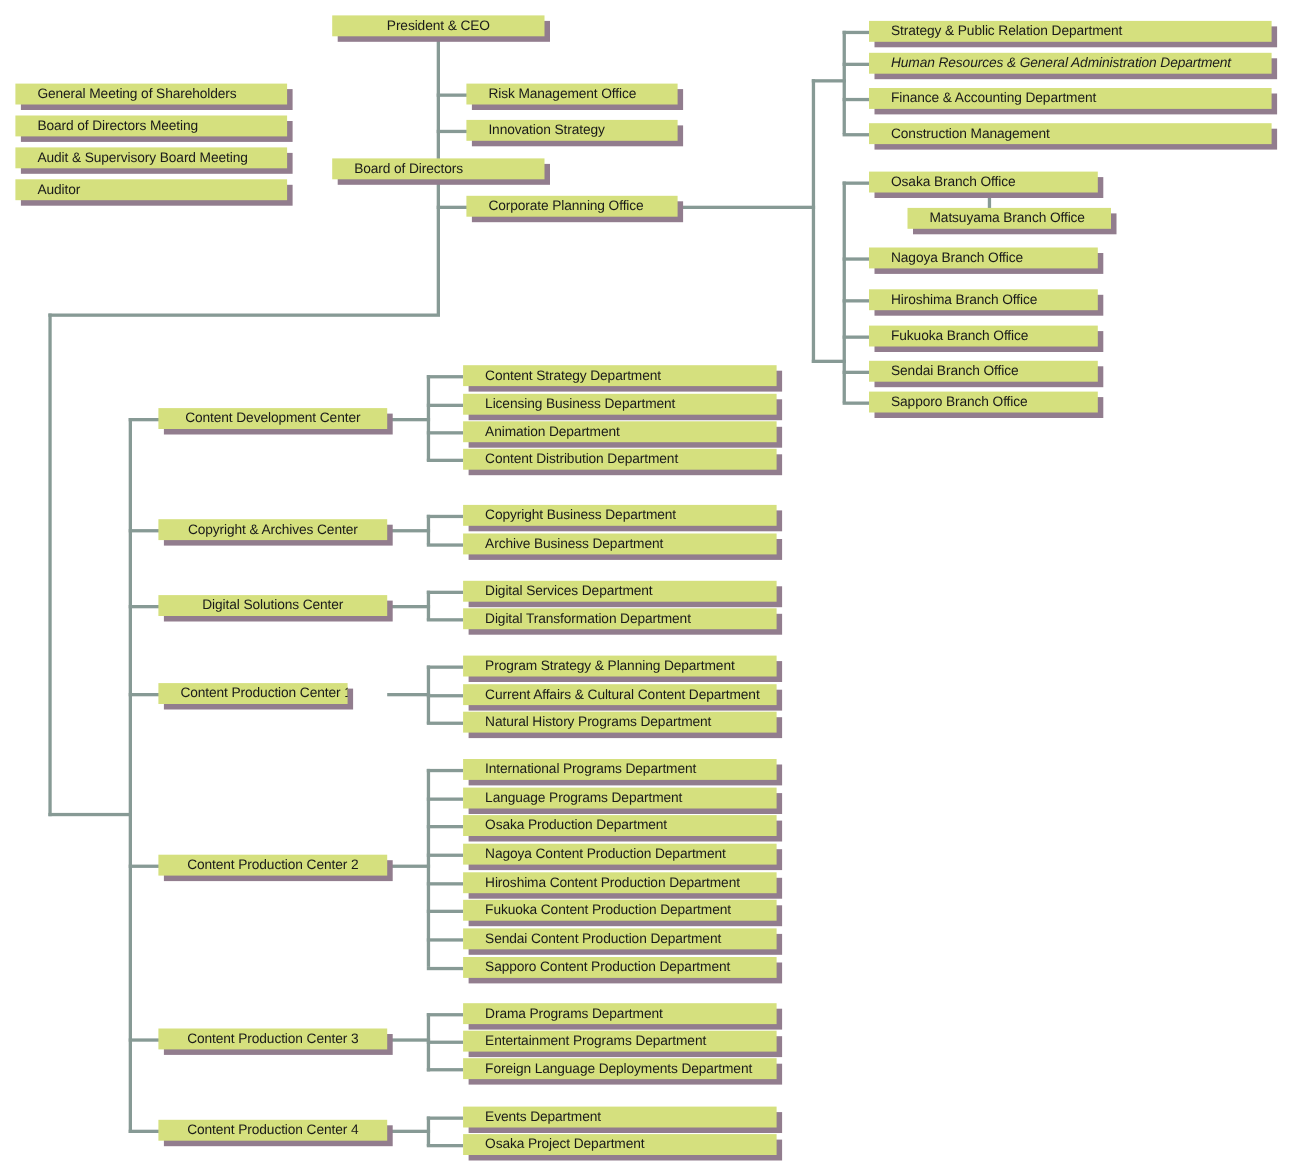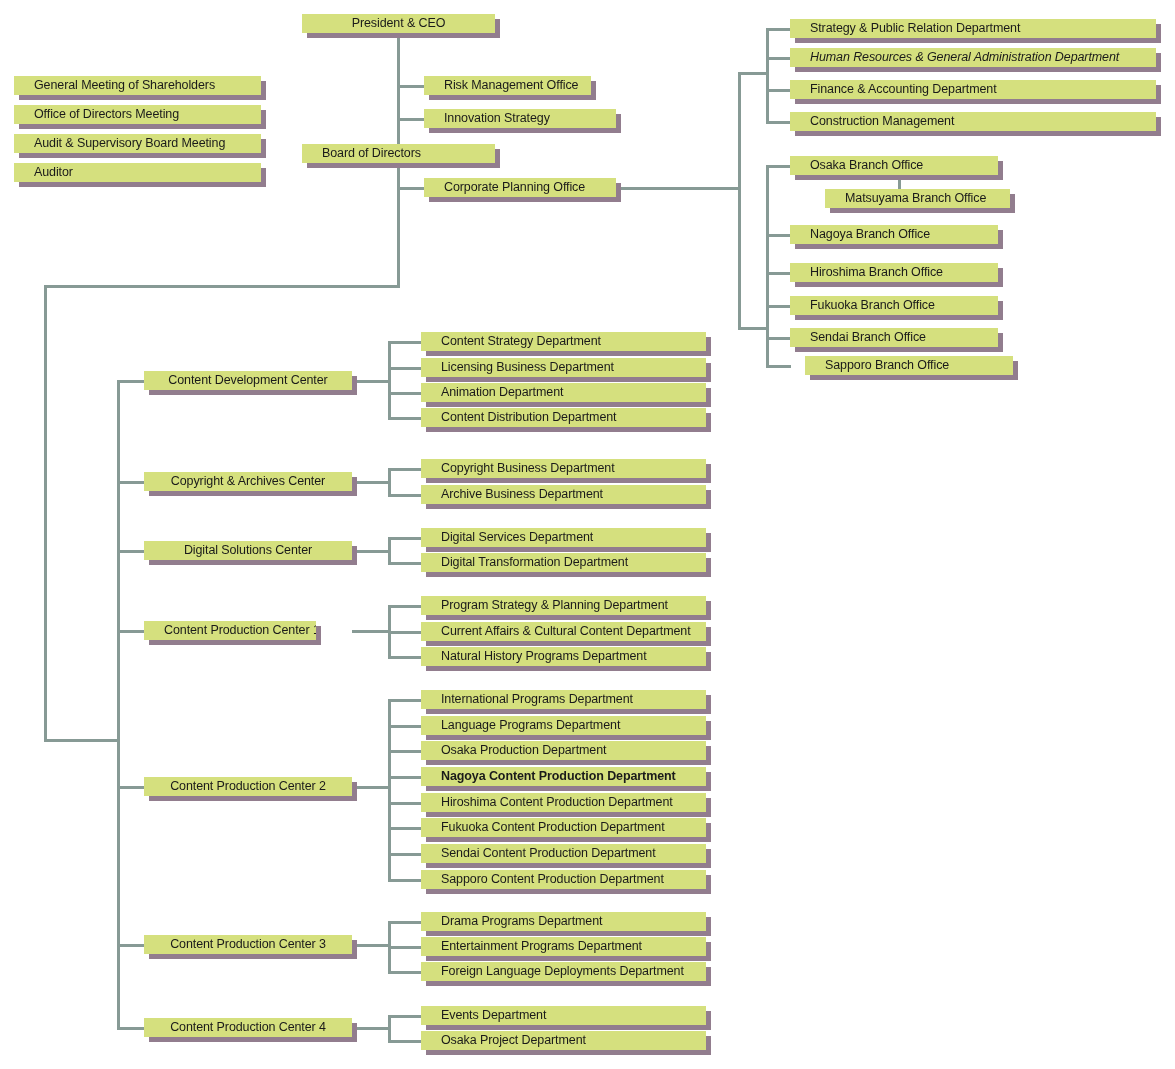--- a/index.html
+++ b/index.html
@@ -132,40 +132,40 @@
   <div class="ln h" style="left:117px; top:1027px; width:28px;"></div>
   <div class="ln h" style="left:352px; top:1027px; width:39px;"></div>
   <div class="ln v" style="left:388px; top:1015px; height:27px;"></div>
   <div class="ln h" style="left:388px; top:1015px; width:33px;"></div>
   <div class="ln h" style="left:388px; top:1040px; width:33px;"></div>
 
   <div class="node center-align" style="left:302px; top:14px; width:193px;">President &amp; CEO</div>
   <div class="node left-align" style="left:302px; top:144px; width:193px;">Board of Directors</div>
 
   <div class="node left-align" style="left:14px; top:76px; width:247px;">General Meeting of Shareholders</div>
-  <div class="node left-align" style="left:14px; top:105px; width:247px;">Office of Directors Meeting</div>
+  <div class="node left-align" style="left:14px; top:105px; width:247px;">Board of Directors Meeting</div>
   <div class="node left-align" style="left:14px; top:134px; width:247px;">Audit &amp; Supervisory Board Meeting</div>
   <div class="node left-align" style="left:14px; top:163px; width:247px;">Auditor</div>
 
-  <div class="node left-align" style="left:424px; top:76px; width:167px;">Risk Management Office</div>
+  <div class="node left-align" style="left:424px; top:76px; width:192px;">Risk Management Office</div>
   <div class="node left-align" style="left:424px; top:109px; width:192px;">Innovation Strategy</div>
   <div class="node left-align" style="left:424px; top:178px; width:192px;">Corporate Planning Office</div>
 
   <div class="node left-align" style="left:790px; top:19px; width:366px;">Strategy &amp; Public Relation Department</div>
   <div class="node left-align" style="left:790px; top:48px; width:366px;font-style:italic;">Human Resources &amp; General Administration Department</div>
   <div class="node left-align" style="left:790px; top:80px; width:366px;">Finance &amp; Accounting Department</div>
   <div class="node left-align" style="left:790px; top:112px; width:366px;">Construction Management</div>
 
   <div class="node left-align" style="left:790px; top:156px; width:208px;">Osaka Branch Office</div>
   <div class="node left-align" style="left:825px; top:189px; width:185px;">Matsuyama Branch Office</div>
   <div class="node left-align" style="left:790px; top:225px; width:208px;">Nagoya Branch Office</div>
   <div class="node left-align" style="left:790px; top:263px; width:208px;">Hiroshima Branch Office</div>
   <div class="node left-align" style="left:790px; top:296px; width:208px;">Fukuoka Branch Office</div>
   <div class="node left-align" style="left:790px; top:328px; width:208px;">Sendai Branch Office</div>
-  <div class="node left-align" style="left:790px; top:356px; width:208px;margin-left:15px;">Sapporo Branch Office</div>
+  <div class="node left-align" style="left:790px; top:356px; width:208px;">Sapporo Branch Office</div>
 
   <div class="node center-align" style="left:144px; top:371px; width:208px;">Content Development Center</div>
   <div class="node center-align" style="left:144px; top:472px; width:208px;">Copyright &amp; Archives Center</div>
   <div class="node center-align" style="left:144px; top:541px; width:208px;">Digital Solutions Center</div>
   <div class="node center-align" style="left:144px; top:621px; width:172px;">Content Production Center 1</div>
   <div class="node center-align" style="left:144px; top:777px; width:208px;">Content Production Center 2</div>
   <div class="node center-align" style="left:144px; top:935px; width:208px;">Content Production Center 3</div>
   <div class="node center-align" style="left:144px; top:1018px; width:208px;">Content Production Center 4</div>
 
   <div class="node left-align" style="left:421px; top:358px; width:285px;">Licensing Business Department</div>
@@ -179,21 +179,21 @@
   <div class="node left-align" style="left:421px; top:528px; width:285px;">Digital Services Department</div>
   <div class="node left-align" style="left:421px; top:553px; width:285px;">Digital Transformation Department</div>
 
   <div class="node left-align" style="left:421px; top:596px; width:285px;">Program Strategy &amp; Planning Department</div>
   <div class="node left-align" style="left:421px; top:622px; width:285px;">Current Affairs &amp; Cultural Content Department</div>
   <div class="node left-align" style="left:421px; top:647px; width:285px;">Natural History Programs Department</div>
 
   <div class="node left-align" style="left:421px; top:690px; width:285px;">International Programs Department</div>
   <div class="node left-align" style="left:421px; top:716px; width:285px;">Language Programs Department</div>
   <div class="node left-align" style="left:421px; top:741px; width:285px;">Osaka Production Department</div>
-  <div class="node left-align" style="left:421px; top:767px; width:285px;font-weight:bold;">Nagoya Content Production Department</div>
+  <div class="node left-align" style="left:421px; top:767px; width:285px;">Nagoya Content Production Department</div>
   <div class="node left-align" style="left:421px; top:793px; width:285px;">Hiroshima Content Production Department</div>
   <div class="node left-align" style="left:421px; top:818px; width:285px;">Fukuoka Content Production Department</div>
   <div class="node left-align" style="left:421px; top:844px; width:285px;">Sendai  Content Production Department</div>
   <div class="node left-align" style="left:421px; top:870px; width:285px;">Sapporo Content Production Department</div>
 
   <div class="node left-align" style="left:421px; top:912px; width:285px;">Drama Programs Department</div>
   <div class="node left-align" style="left:421px; top:937px; width:285px;">Entertainment Programs Department</div>
   <div class="node left-align" style="left:421px; top:962px; width:285px;">Foreign Language Deployments Department</div>
 
   <div class="node left-align" style="left:421px; top:1006px; width:285px;">Events Department</div>

